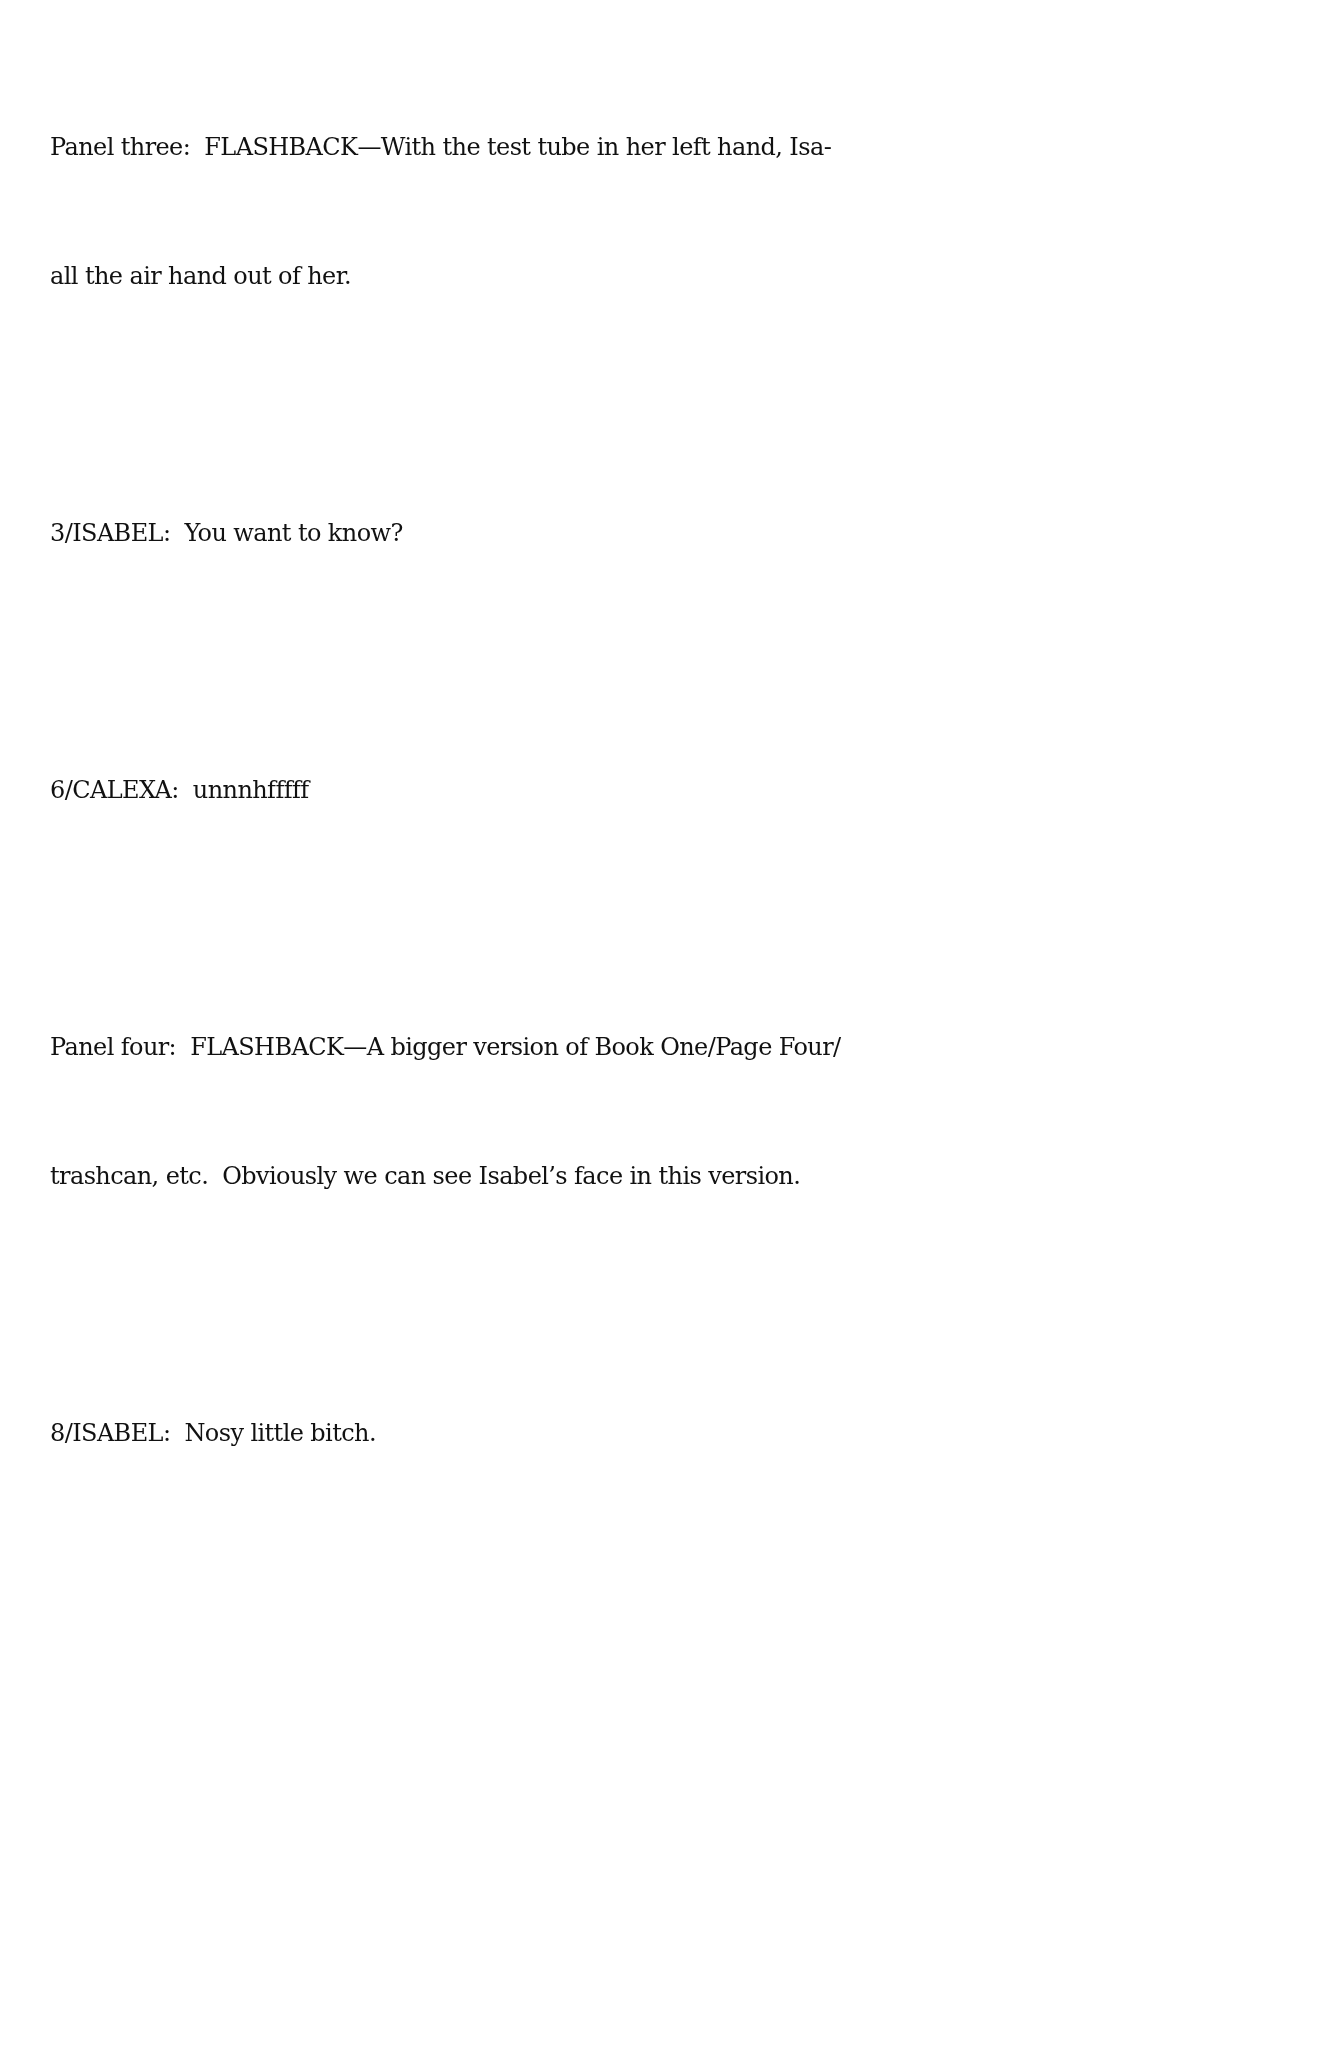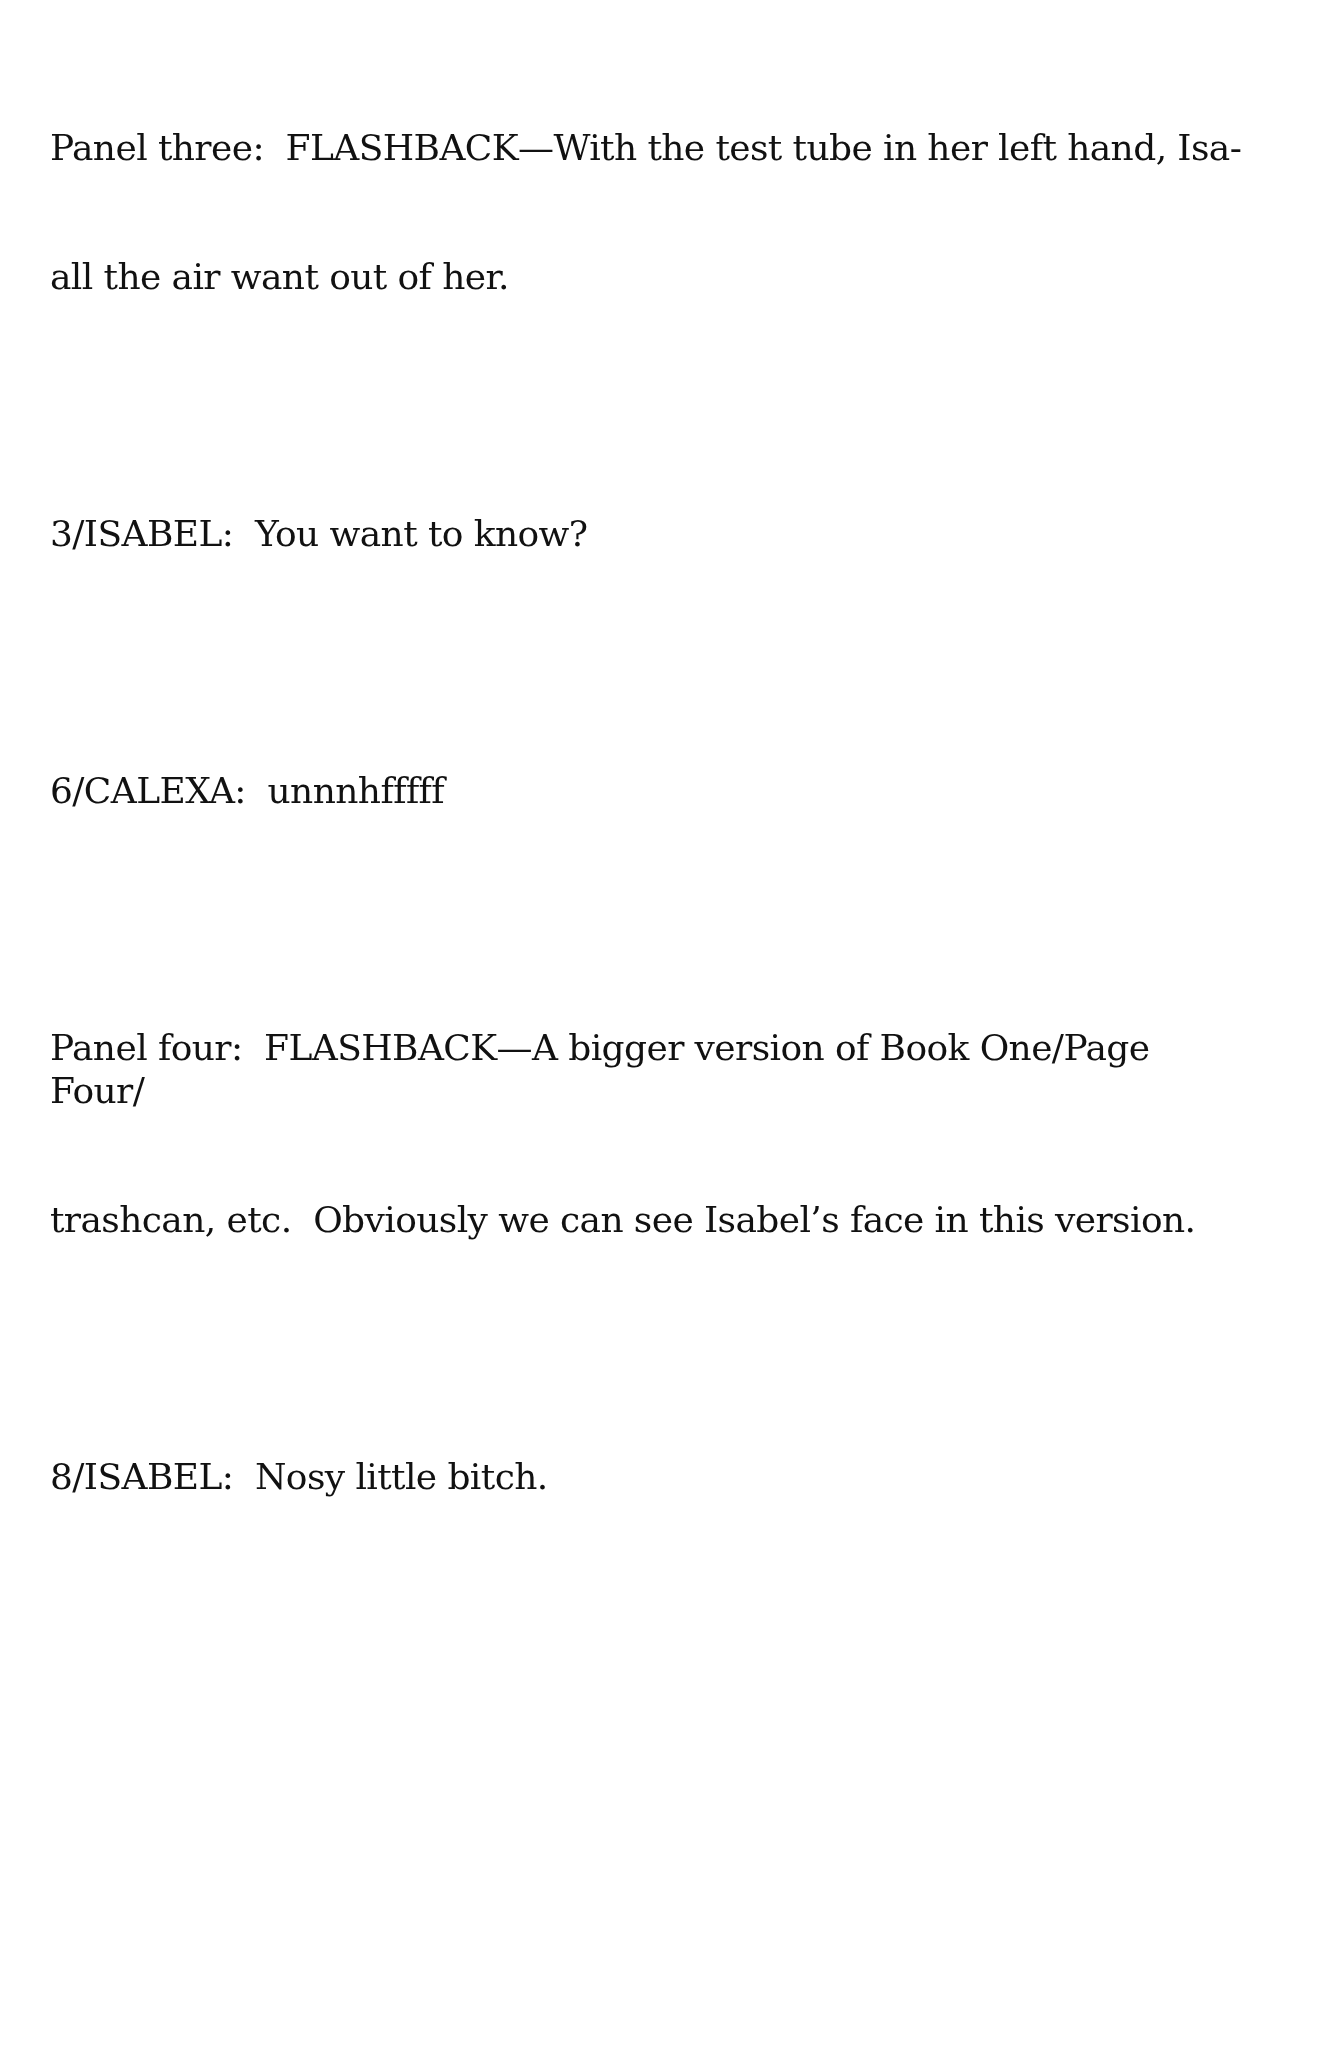--- a/index.html
+++ b/index.html
@@ -1,28 +1,28 @@
 <!DOCTYPE html>
 <html><head>
 <meta charset="utf-8">
 <style>
   html, body { margin:0; padding:0; background:#ffffff; }
   body { width:1332px; height:2048px; position:relative; overflow:hidden;
          font-family: "DejaVu Serif", "Liberation Serif", serif; color:#111111; }
   .page { position:absolute; left:50px; top:40px; width:1200px; }
-  .block { font-size:36px; line-height:43px; letter-spacing:-0.6px; margin:0 0 42px 0; white-space:pre-wrap; }
+  .block { font-size:24px; line-height:43px; letter-spacing:-0.6px; margin:0 0 42px 0; white-space:pre-wrap; }
   .block .line { display:block; }
 </style>
 </head>
 <body>
 
 <div class="page">
   <div class="block">
     <span class="line">Panel three:  FLASHBACK—With the test tube in her left hand, Isa-</span>
-    <span class="line">all the air want out of her.</span>
+    <span class="line">all the air hand out of her.</span>
   </div>
   <div class="block">
     <span class="line">3/ISABEL:  You want to know?</span>
   </div>
   <div class="block">
     <span class="line">6/CALEXA:  unnnhfffff</span>
   </div>
   <div class="block">
     <span class="line">Panel four:  FLASHBACK—A bigger version of Book One/Page Four/</span>
     <span class="line">trashcan, etc.  Obviously we can see Isabel’s face in this version.</span>

